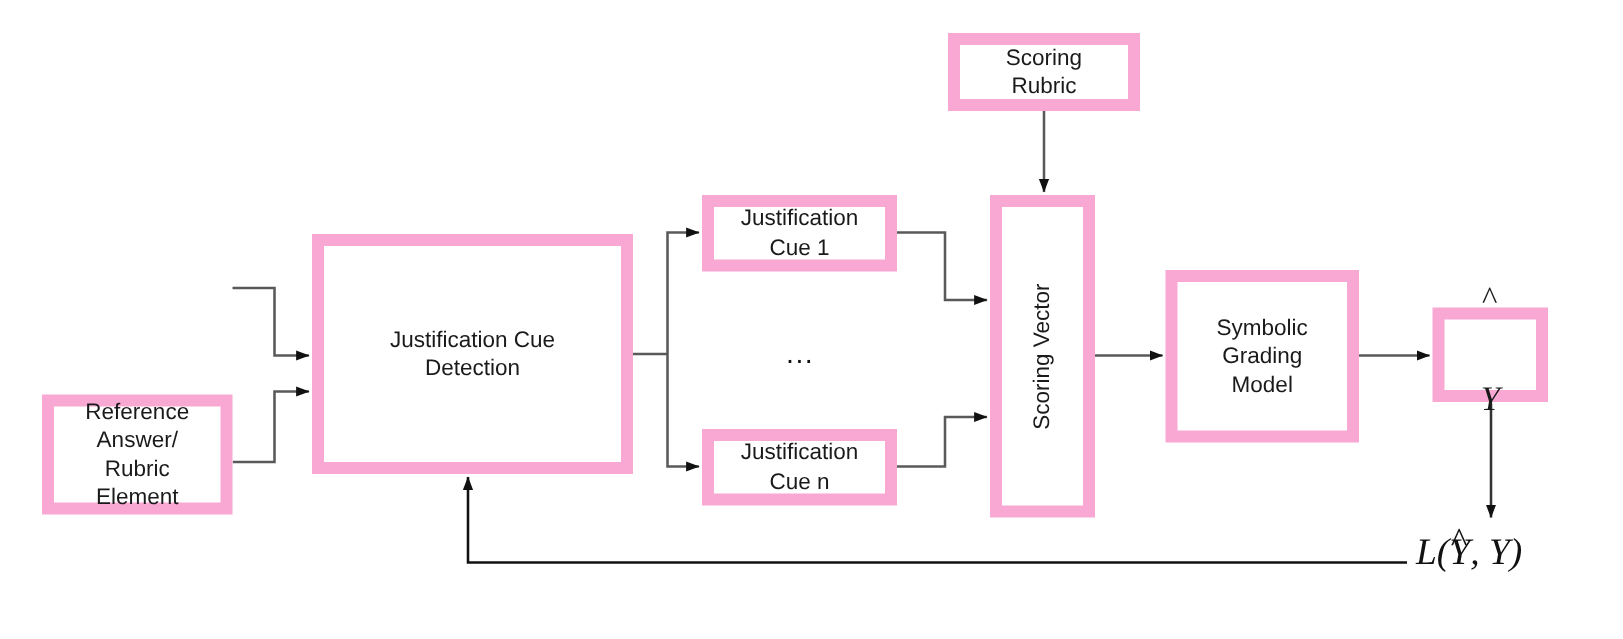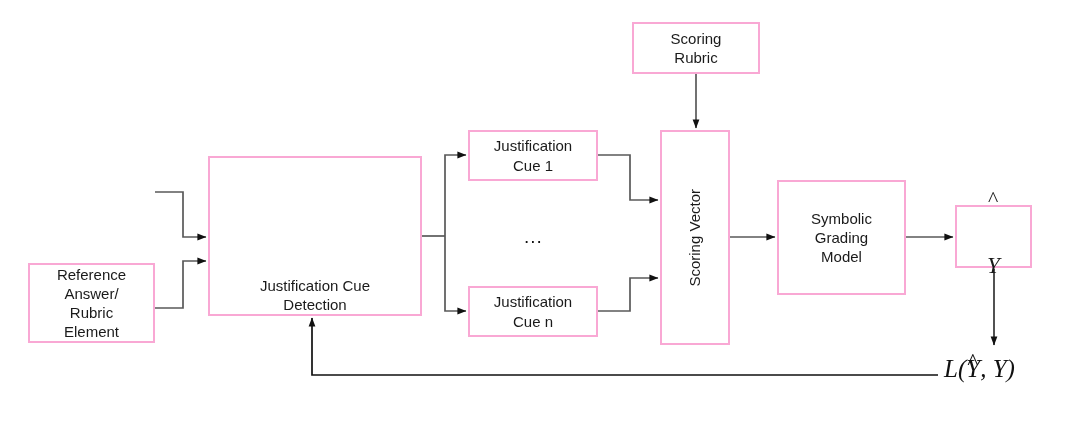--- a/index.html
+++ b/index.html
@@ -19,21 +19,21 @@
     position: absolute;
     left: 0;
     top: 0;
     width: 1082px;
     height: 426px;
     pointer-events: none;
   }
   .node {
     position: absolute;
     box-sizing: border-box;
-    border: 2px solid #f9a8d4;
+    border: 8px solid #f9a8d4;
     background: #ffffff;
     display: flex;
     align-items: center;
     justify-content: center;
     text-align: center;
     color: #1a1a1a;
     font-size: 15px;
     line-height: 1.28;
     font-family: "Liberation Sans", sans-serif;
     white-space: pre-line;
@@ -131,21 +131,21 @@
   </svg>
 
 
   <div class="node" style="left:28px; top:263px; width:127px; height:80px;">
     <span>Reference
 Answer/
 Rubric
 Element</span>
   </div>
 
-  <div class="node" style="left:208px; top:156px; width:214px; height:160px;align-items:flex-end;">
+  <div class="node" style="left:208px; top:156px; width:214px; height:160px;">
     <span>Justification Cue
 Detection</span>
   </div>
 
   <div class="node" style="left:468px; top:130px; width:130px; height:51px;">
     <span>Justification
 Cue 1</span>
   </div>
 
   <div class="ellipsis-label" style="left:524px; top:226px;">...</div>

